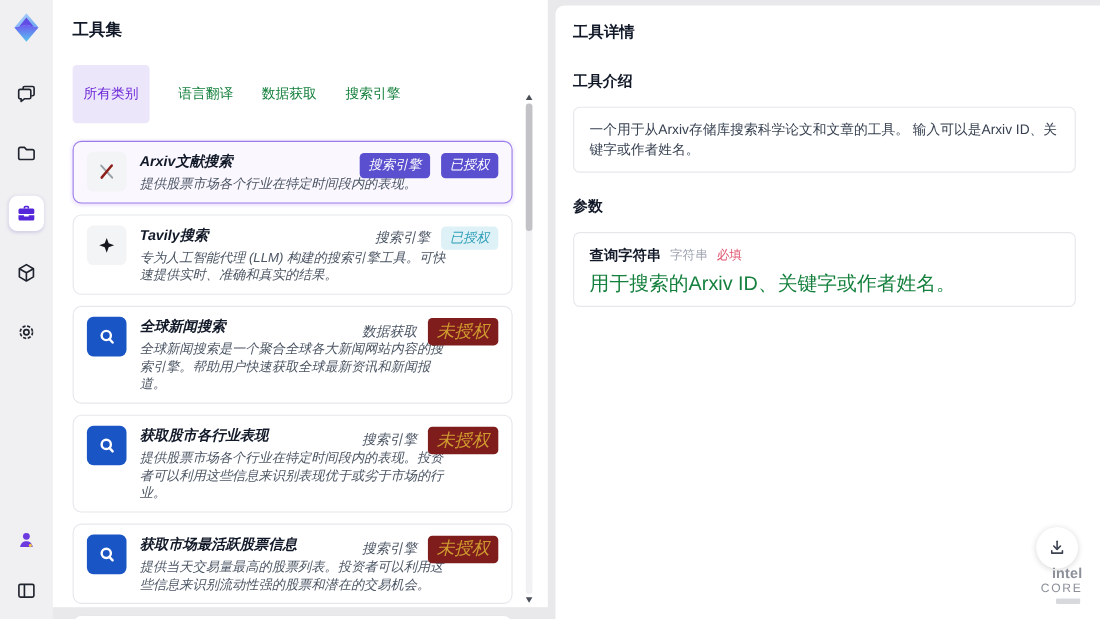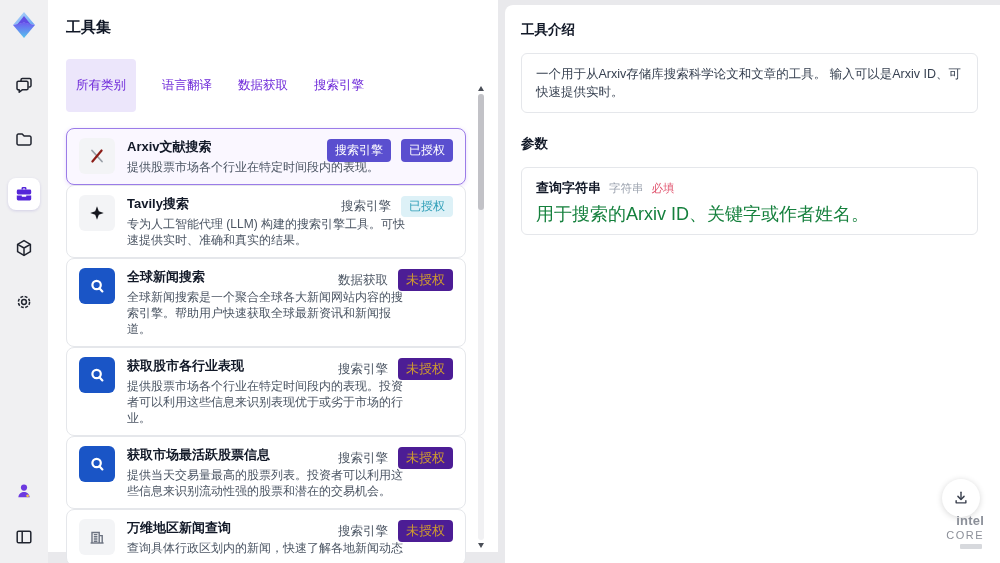--- a/index.html
+++ b/index.html
@@ -25,29 +25,30 @@
   .rail-bottom { display:flex; flex-direction:column; gap:14px; align-items:center; }
   .rail svg { display:block; }
 
   
   .list-panel {
     position:absolute; left:48px; top:0; bottom:11px; width:450px;
     background:#ffffff; padding:18px 0 0 18px;
   }
   .list-title { font-size:15px; font-weight:bold; color:#111827; margin-bottom:22px; }
   .tabs { display:flex; align-items:center; gap:26px; margin-bottom:16px; font-size:12.5px; }
-  .tab { color:#6d28d9; cursor:pointer; padding:4px 0; white-space:nowrap; }
+  .tab { color:#15803d; cursor:pointer; padding:4px 0; white-space:nowrap; }
   .tab.active {
     color:#6d28d9; background:#ece6fb; border-radius:4px; padding:18px 10px;
   }
   .cards { width:400px; }
   .card {
     position:relative; background:#ffffff; border:1px solid #e5e7eb; border-radius:8px;
-    padding:9px 12px; display:flex; align-items:flex-start;
+    padding:9px 12px; margin-bottom:10px; display:flex; align-items:flex-start;
     cursor:pointer;
+    font-style:italic;
   }
   .card.selected {
     background:#faf7ff; border:1.5px solid #9b7ce8;
     box-shadow:0 1px 4px rgba(124,58,237,.18);
   }
   .card-icon {
     width:36px; height:36px; border-radius:6px; background:#f3f4f6;
     display:flex; align-items:center; justify-content:center; flex:none; margin-right:12px;
   }
   .card-icon.blue { background:#1a55c6; }
@@ -60,21 +61,21 @@
   .badge-solid {
     background:#5a4fcf; color:#ffffff; font-size:12px; border-radius:4px;
     padding:3px 8px; white-space:nowrap;
   }
   .cat-text { font-size:12.5px; color:#4b5563; white-space:nowrap; }
   .badge-auth-ok {
     background:#ddf1f7; color:#2f9fb8; font-size:12px; border-radius:4px;
     padding:2px 8px; white-space:nowrap;
   }
   .badge-auth-no {
-    background:#4c1d95; color:#cf9b2e; font-size:13px; border-radius:4px;
+    background:#7f1d1d; color:#cf9b2e; font-size:16px; border-radius:4px;
     padding:2px 8px; white-space:nowrap;
   }
 
   
   .list-scroll { position:absolute; right:13px; top:86px; bottom:4px; width:8px; }
   .scroll-arrow-up, .scroll-arrow-down {
     position:absolute; left:1px; width:0; height:0; cursor:pointer;
   }
   .scroll-arrow-up { top:0; border-left:3.5px solid transparent; border-right:3.5px solid transparent; border-bottom:5px solid #4b4f58; }
   .scroll-arrow-down { bottom:0; border-left:3.5px solid transparent; border-right:3.5px solid transparent; border-top:5px solid #4b4f58; }
@@ -317,23 +318,24 @@
   <div class="list-scroll">
     <div class="scroll-arrow-up"></div>
     <div class="scroll-track">
       <div class="scroll-thumb"></div>
     </div>
     <div class="scroll-arrow-down"></div>
   </div>
 </div>
 
 <div class="detail-panel">
+  <div class="detail-title">工具详情</div>
 
   <div class="section-heading">工具介绍</div>
-  <div class="info-card">一个用于从Arxiv存储库搜索科学论文和文章的工具。 输入可以是Arxiv ID、可快速提供实时。</div>
+  <div class="info-card">一个用于从Arxiv存储库搜索科学论文和文章的工具。 输入可以是Arxiv ID、关键字或作者姓名。</div>
 
   <div class="section-heading">参数</div>
   <div class="info-card">
     <div class="param-line">
       <span class="param-name">查询字符串</span>
       <span class="param-type">字符串</span>
       <span class="param-required">必填</span>
     </div>
     <div class="param-desc">用于搜索的Arxiv ID、关键字或作者姓名。</div>
   </div>

